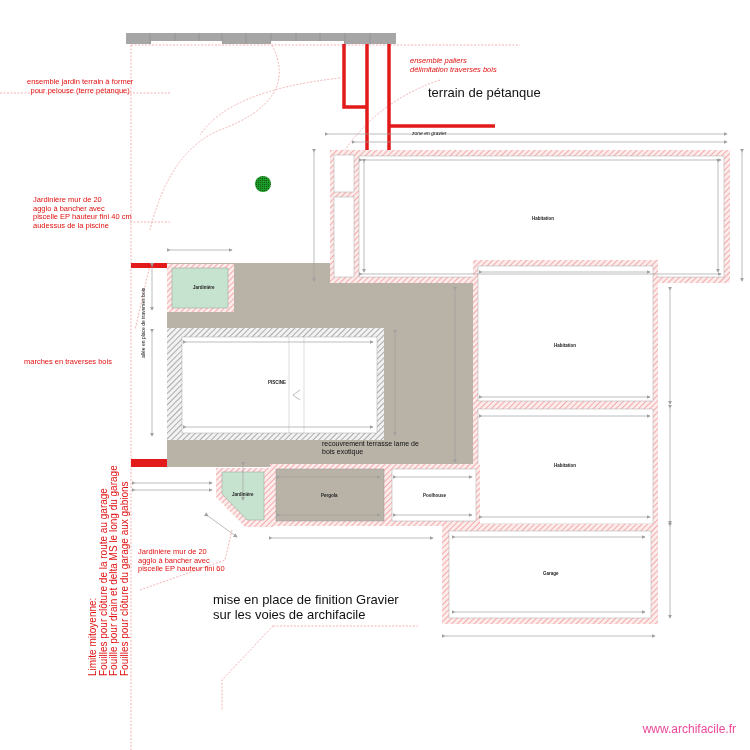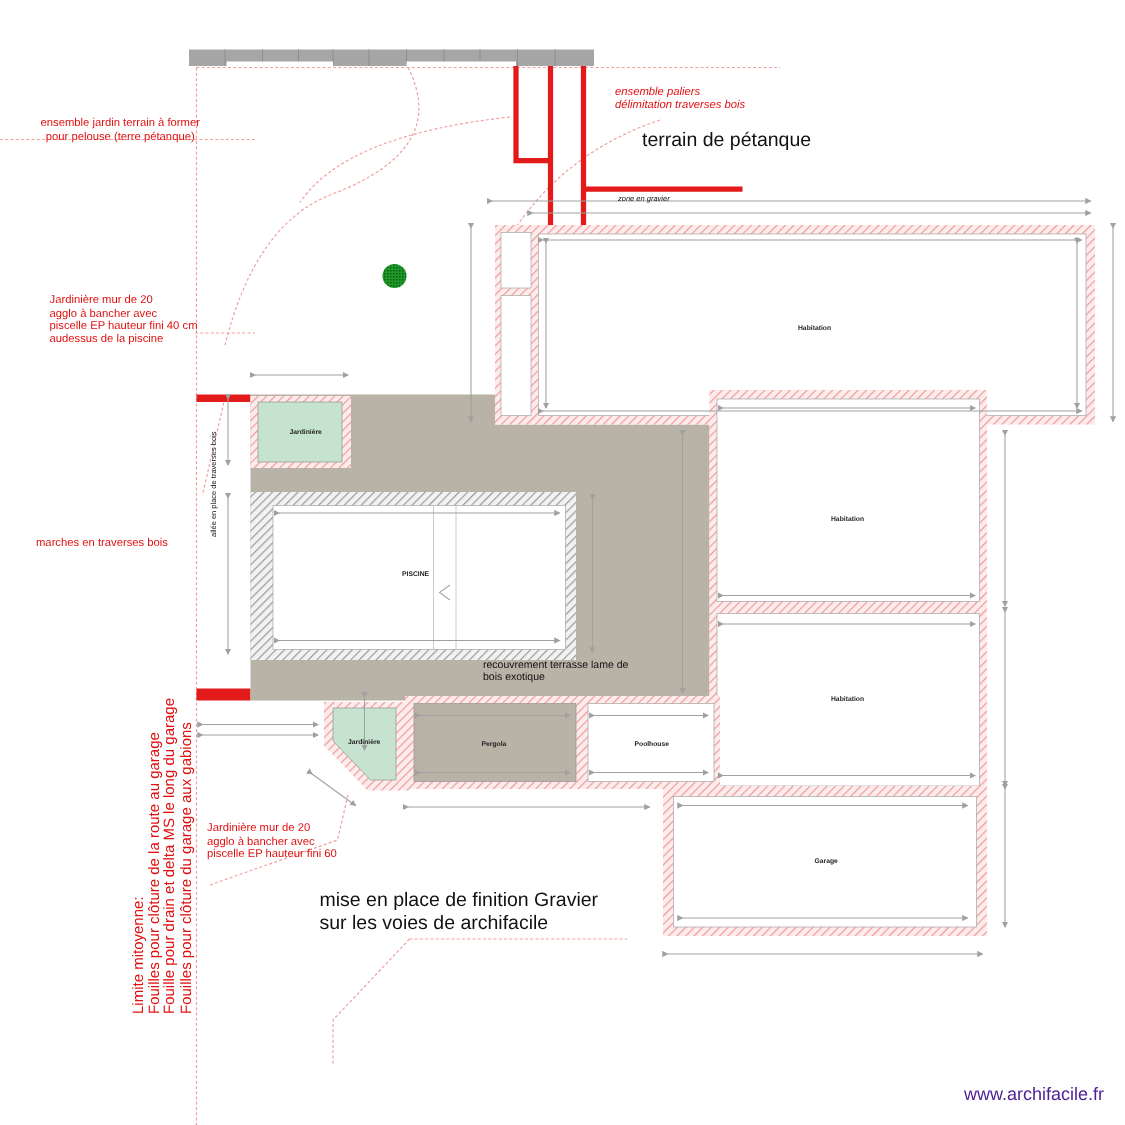--- a/index.html
+++ b/index.html
@@ -3,21 +3,21 @@
 <meta charset="utf-8">
 <style>
   html,body{margin:0;padding:0;background:#ffffff;}
   body{width:750px;height:750px;position:relative;overflow:hidden;font-family:"Liberation Sans",sans-serif;}
   svg{position:absolute;left:0;top:0;}
   .lbl{position:absolute;font-family:"Liberation Sans",sans-serif;line-height:1.15;white-space:nowrap;}
   .red{color:#e01010;font-size:7.5px;}
   .blk{color:#111;font-size:13px;}
   .room{font-size:4.5px;color:#222;font-weight:bold;}
   .vert{transform-origin:left top;transform:rotate(-90deg);}
-  .wm{position:absolute;right:14px;top:722px;font-size:12px;color:#4c1d95;}
+  .wm{position:absolute;right:14px;top:722px;font-size:12px;color:#ec4899;}
 </style>
 </head>
 <body>
 
 <svg width="750" height="750" viewBox="0 0 750 750">
   <defs>
     <pattern id="hatch" patternUnits="userSpaceOnUse" width="4" height="4" patternTransform="rotate(45)">
       <rect width="4" height="4" fill="#fdecec"></rect>
       <line x1="0" y1="0" x2="0" y2="4" stroke="#f09a9a" stroke-width="1.6"></line>
     </pattern>

